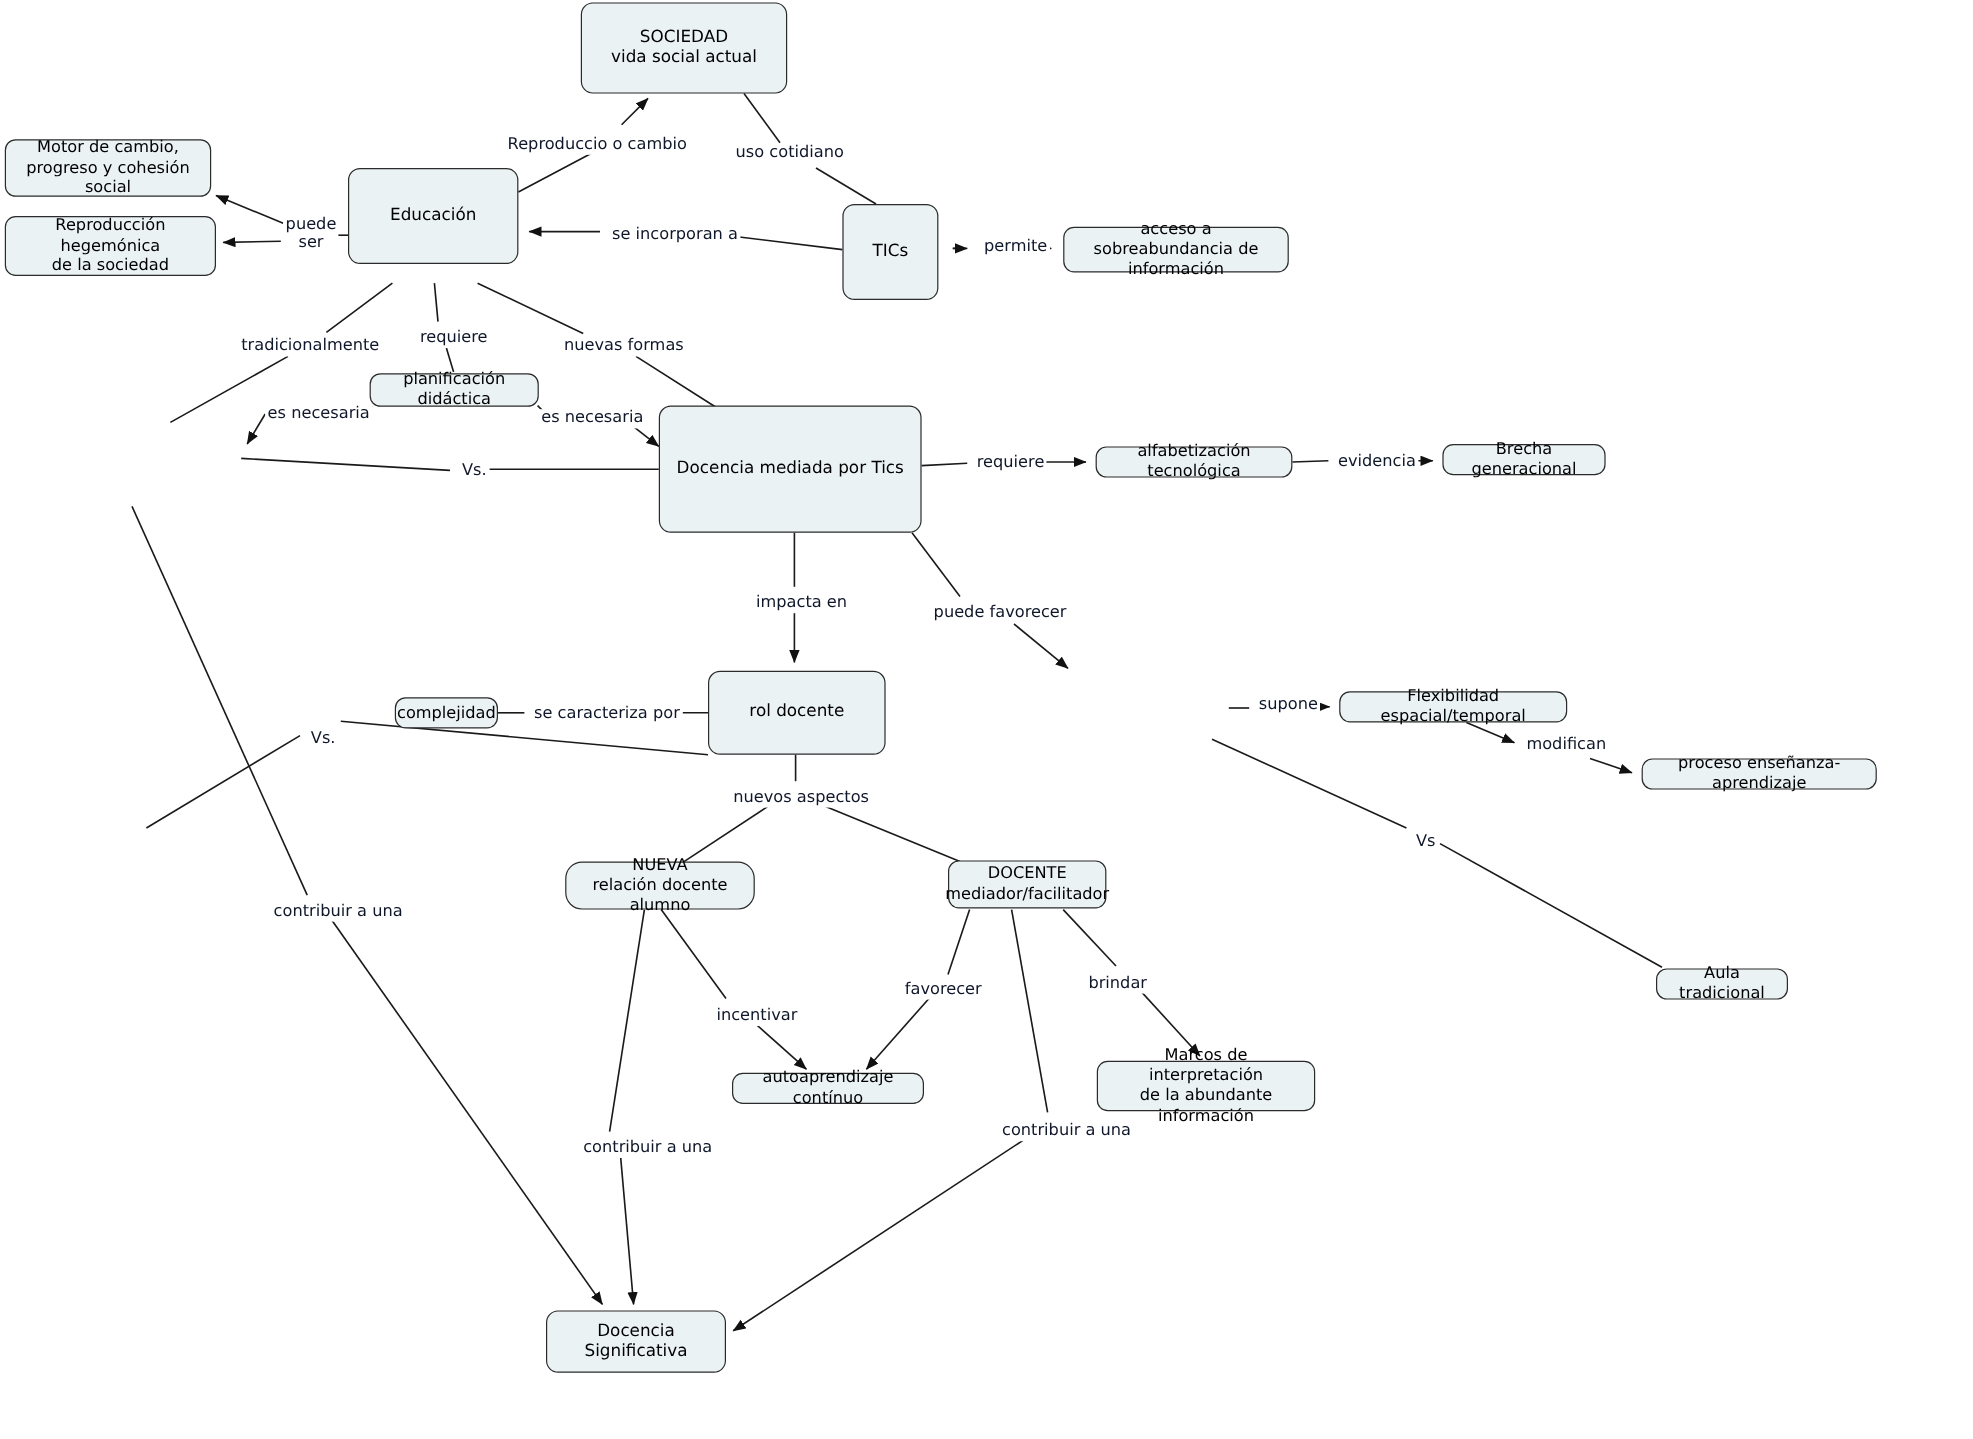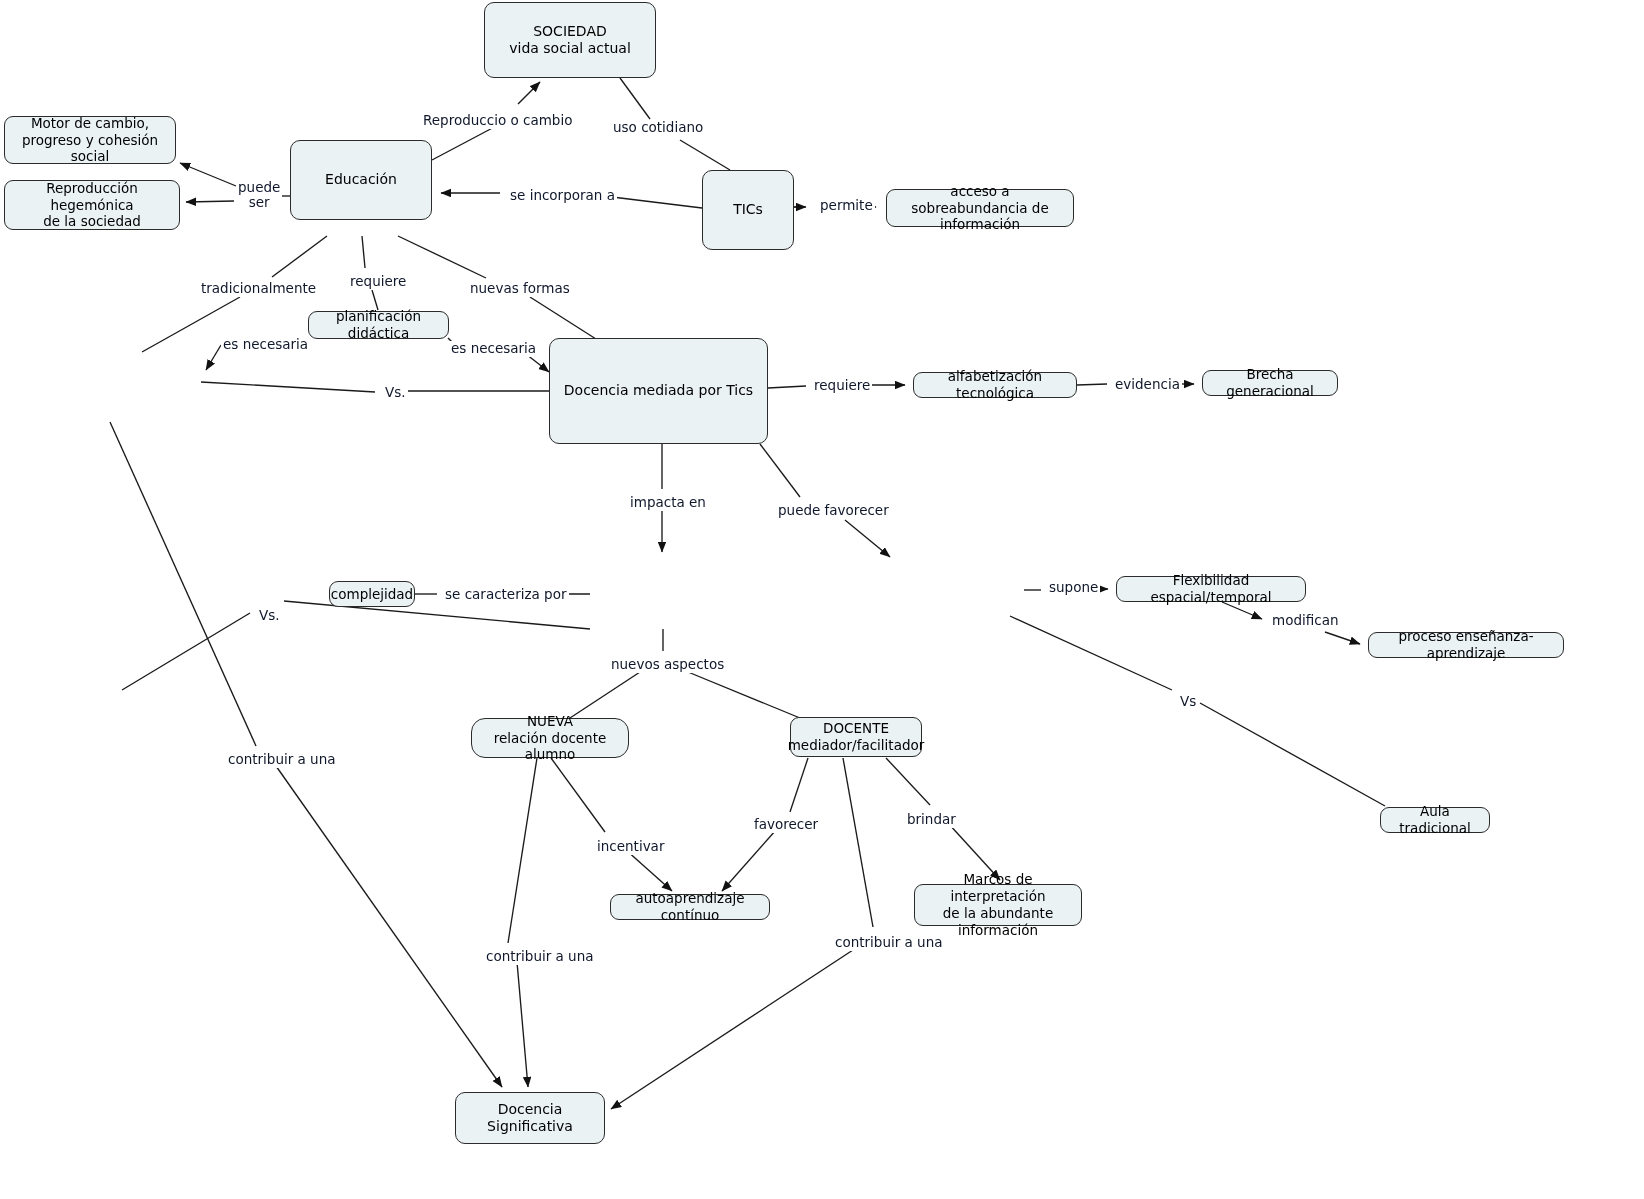--- a/index.html
+++ b/index.html
@@ -154,53 +154,54 @@
 vida social actual</div>
 
   <div class="node small" style="left:4px;top:116px;width:172px;height:48px;">Motor de cambio,
 progreso y cohesión social</div>
 
   <div class="node small" style="left:4px;top:180px;width:176px;height:50px;">Reproducción hegemónica
 de la sociedad</div>
 
   <div class="node" style="left:290px;top:140px;width:142px;height:80px;">Educación</div>
 
-  <div class="node" style="left:702px;top:170px;width:92px;height:80px;">TICs</div>
+  <div class="node" style="left:702px;top:170px;width:80px;height:80px;">TICs</div>
 
   <div class="node small" style="left:886px;top:189px;width:188px;height:38px;">acceso a sobreabundancia de
 información</div>
 
   <div class="node small" style="left:308px;top:311px;width:141px;height:28px;">planificación didáctica</div>
 
 
   <div class="node" style="left:549px;top:338px;width:219px;height:106px;">Docencia mediada por Tics</div>
 
   <div class="node small" style="left:913px;top:372px;width:164px;height:26px;">alfabetización tecnológica</div>
 
   <div class="node small" style="left:1202px;top:370px;width:136px;height:26px;">Brecha generacional</div>
 
   <div class="node small" style="left:329px;top:581px;width:86px;height:26px;">complejidad</div>
 
+  <div class="node" style="left:590px;top:559px;width:148px;height:70px;">rol docente</div>
 
 
   <div class="node small" style="left:1116px;top:576px;width:190px;height:26px;">Flexibilidad espacial/temporal</div>
 
   <div class="node small" style="left:1368px;top:632px;width:196px;height:26px;">proceso enseñanza-aprendizaje</div>
 
   <div class="node small" style="left:471px;top:718px;width:158px;height:40px;border-radius:14px;">NUEVA
 relación docente alumno</div>
 
   <div class="node small" style="left:790px;top:717px;width:132px;height:40px;">DOCENTE
 mediador/facilitador</div>
 
   <div class="node small" style="left:1380px;top:807px;width:110px;height:26px;">Aula tradicional</div>
 
   <div class="node small" style="left:610px;top:894px;width:160px;height:26px;">autoaprendizaje contínuo</div>
 
-  <div class="node small" style="left:914px;top:884px;width:168px;height:42px;">Marcos de interpretación
+  <div class="node small" style="left:914px;top:884px;width:182px;height:42px;">Marcos de interpretación
 de la abundante información</div>
 
   <div class="node" style="left:455px;top:1092px;width:150px;height:52px;">Docencia Significativa</div>
 
   <div class="label" style="left:421px;top:113px;">Reproduccio o cambio</div>
 
   <div class="label" style="left:611px;top:120px;">uso cotidiano</div>
 
   <div class="label two" style="left:236px;top:180px;">puede
 ser</div>

